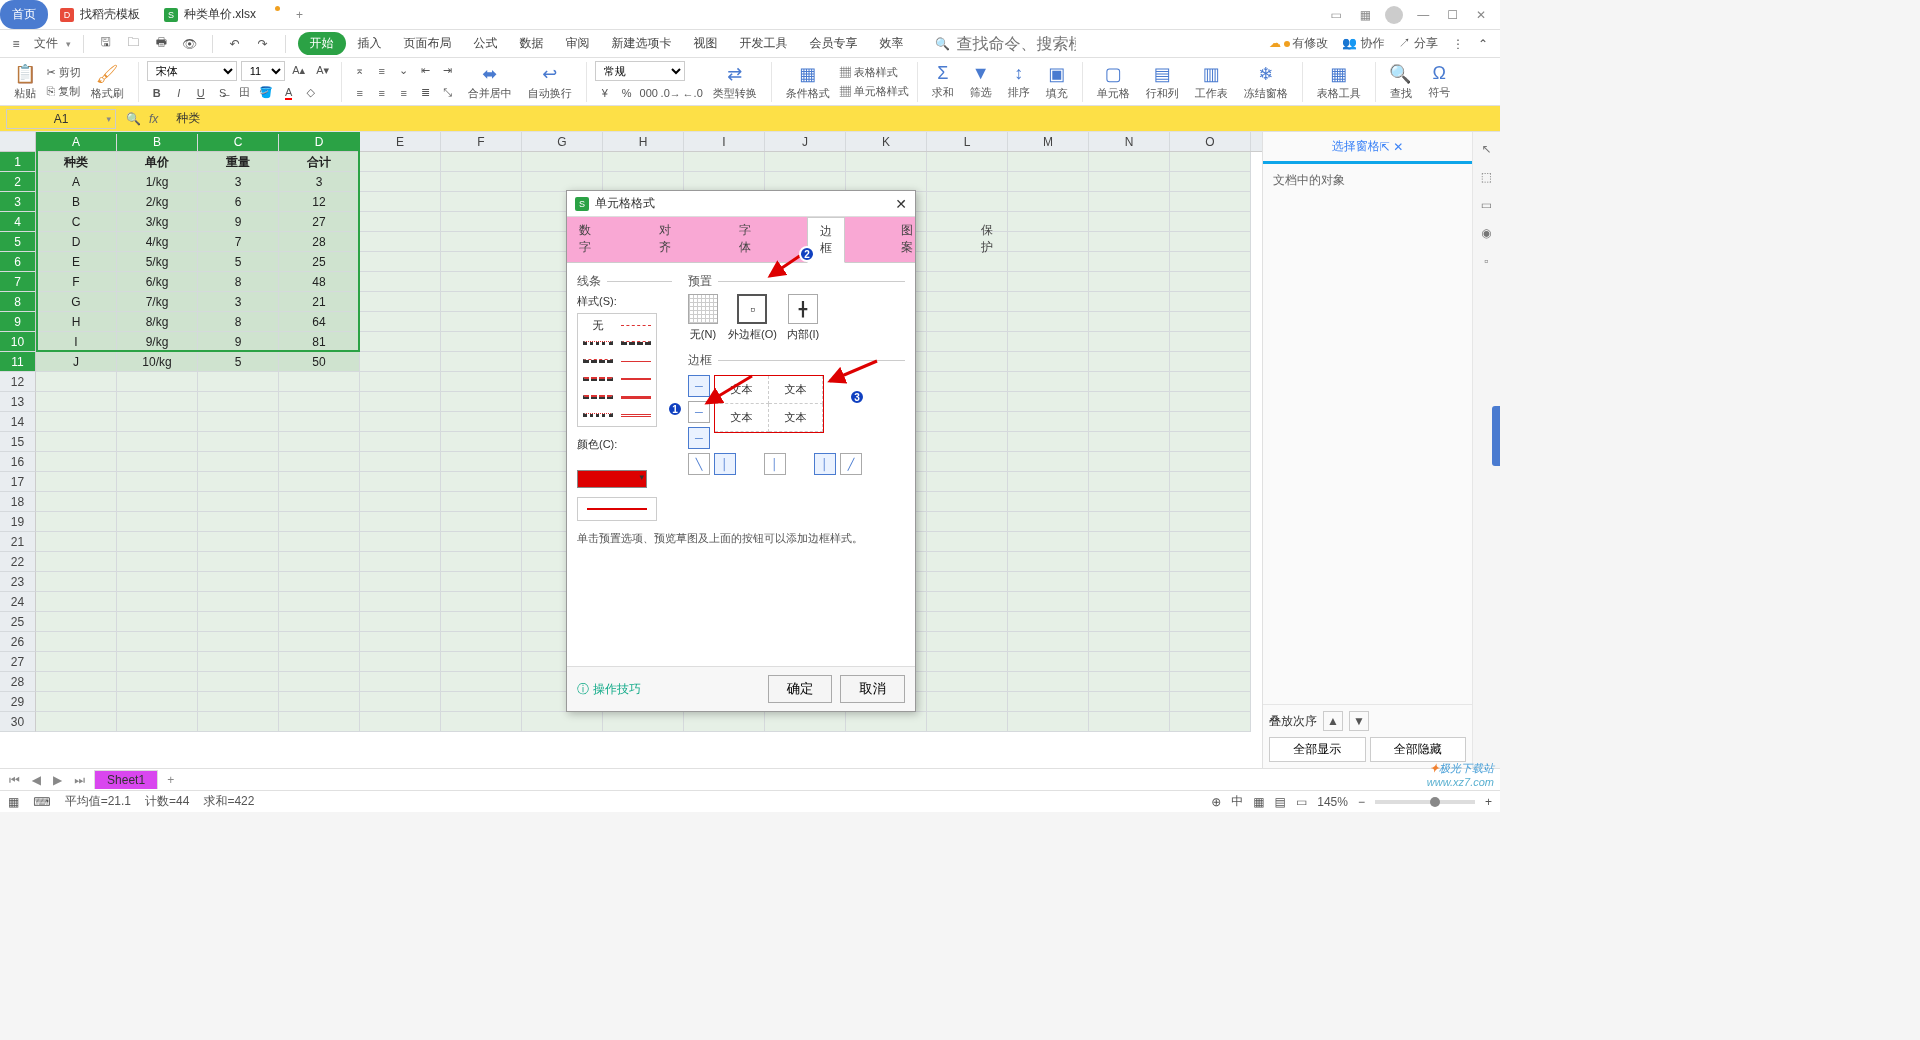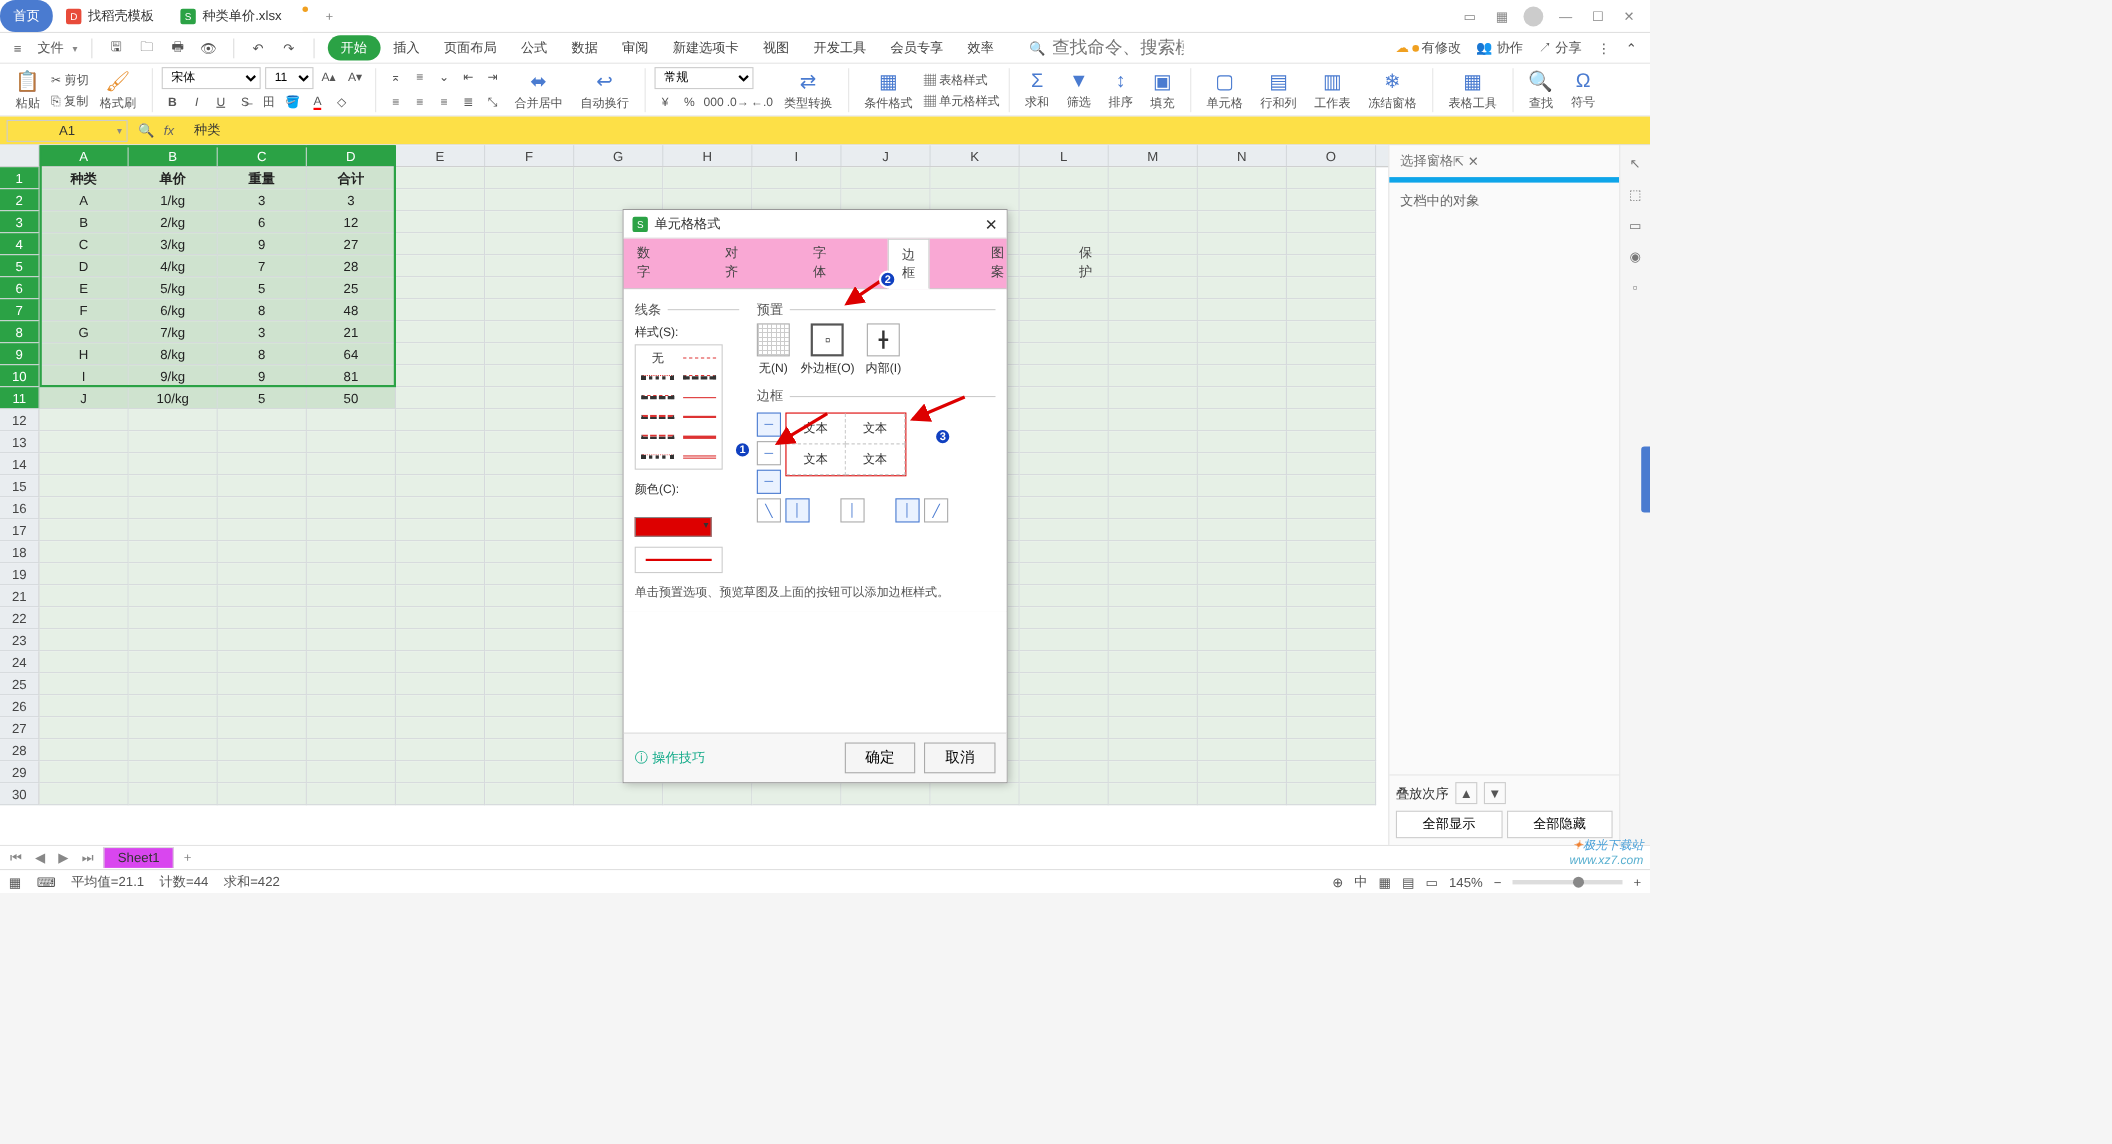--- a/index.html
+++ b/index.html
@@ -53,21 +53,21 @@
 .rows { position:relative; }
 .row { display:flex; height:20px; }
 .rowhead { width:36px; text-align:center; font-size:12px; background:#e9edf0; border-right:1px solid #ccc; border-bottom:1px solid #d5d9dc; color:#444; line-height:20px; }
 .rowhead.sel { background:#2ba245; color:#fff; }
 .cell { width:81px; height:20px; border-right:1px solid #d5d9dc; border-bottom:1px solid #d5d9dc; background:#e6f0e6; text-align:center; font-size:12px; line-height:20px; color:#222; }
 .cell.selband { background:#cfe3cf; }
 .sel-outline { position:absolute; border:2px solid #2ba245; pointer-events:none; left:36px; top:0; width:324px; height:220px; }
 
 
 .rightpane { width:210px; background:#fafafa; border-left:1px solid #e0e0e0; display:flex; flex-direction:column; font-size:12px; }
-.rightpane-head { padding:6px 10px; border-bottom:5px solid #0ea5e9; color:#737373; display:flex; align-items:center; justify-content:flex-start; }
+.rightpane-head { padding:6px 10px; border-bottom:3px solid #0ea5e9; color:#3b82f6; display:flex; align-items:center; justify-content:center; }
 .rightpane-body { flex:1; padding:8px 10px; color:#666; }
 .rightpane-foot { border-top:1px solid #e6e6e6; padding:6px; }
 .rightpane-foot .order { display:flex; align-items:center; gap:6px; padding-bottom:6px; }
 .rightpane-foot .btns { display:flex; gap:4px; }
 .rightpane-foot button { flex:1; border:1px solid #ccc; background:#fff; padding:3px 0; font-size:12px; }
 .side-icons { width:28px; background:#f5f5f5; border-left:1px solid #e6e6e6; display:flex; flex-direction:column; align-items:center; gap:14px; padding-top:10px; color:#777; }
 .side-blue { position:absolute; right:0; top:50%; width:8px; height:60px; background:#4a7bd0; border-radius:3px 0 0 3px; }
 
 
 .sheettabs { height:22px; background:#fff; border-top:1px solid #e0e0e0; display:flex; align-items:center; padding:0 6px; gap:6px; font-size:12px; }

